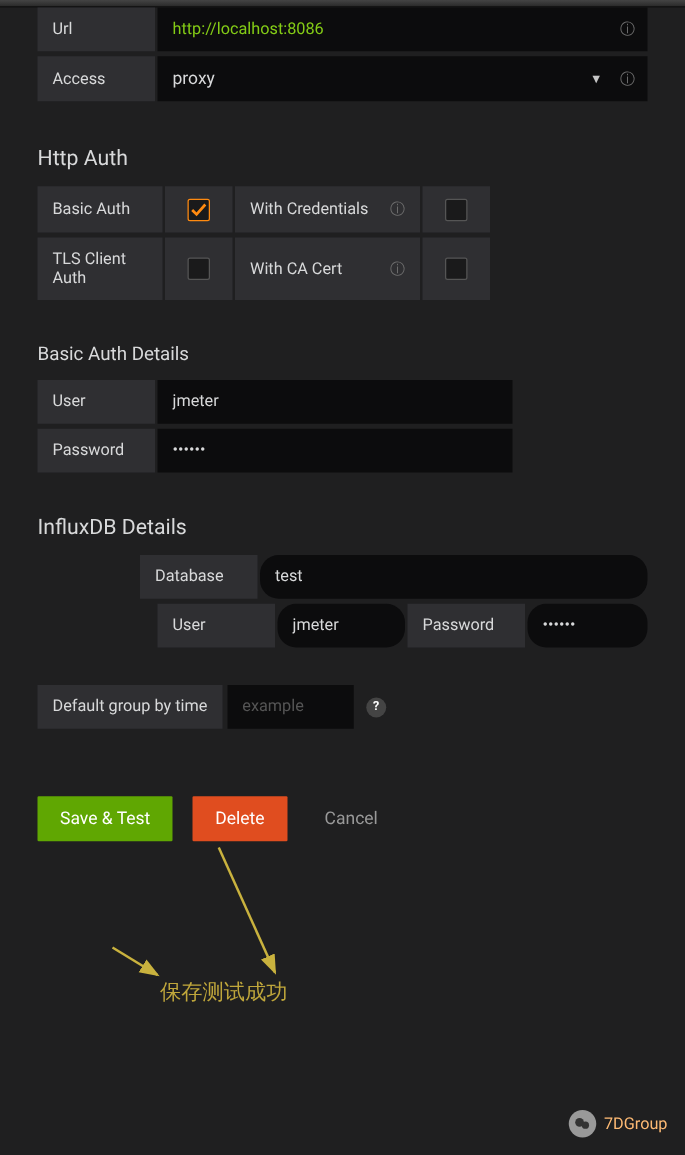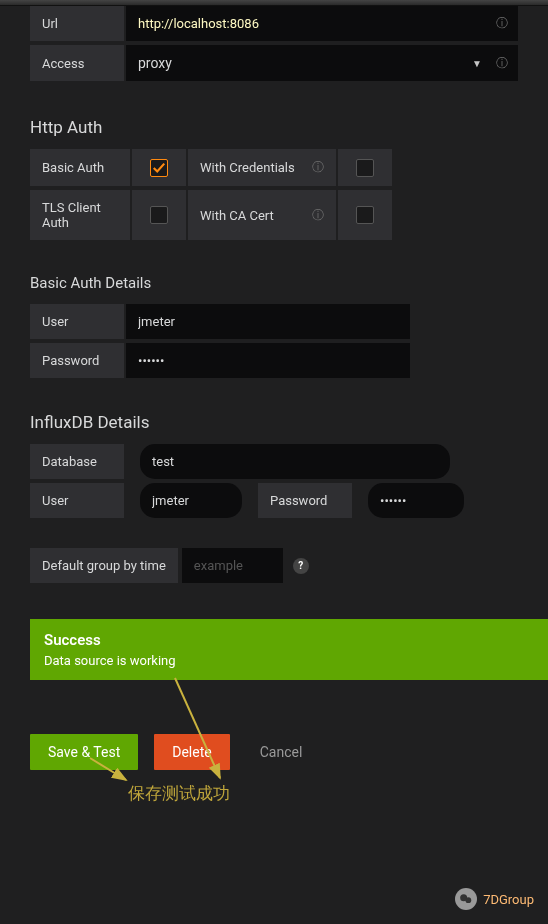--- a/index.html
+++ b/index.html
@@ -44,21 +44,21 @@
   background: #0c0c0d;
   display: flex;
   align-items: center;
   flex: 1;
   padding-right: 10px;
   margin-left: 2px;
 }
 .input-wrap input {
   background: transparent;
   border: none;
-  color: #fef9c3;
+  color: #84cc16;
   padding: 10px 12px;
   flex: 1;
   font-size: 13px;
   font-family: inherit;
   outline: none;
 }
 .info-icon {
   color: #6e6e6e;
   font-size: 12px;
   cursor: default;
@@ -103,21 +103,21 @@
   align-items: center;
   justify-content: center;
   cursor: pointer;
 }
 .checkbox.checked {
   border-color: #ff8a10;
 }
 .checkbox.checked svg { display: block; }
 .checkbox svg { display: none; width: 14px; height: 14px; }
 .basic-auth-section .label-cell { width: 94px; }
-.influx-row { display: flex; gap: 16px; margin-bottom: 4px; }
+.influx-row { display: flex; gap: 2px; margin-bottom: 4px; justify-content: flex-end; }
 .influx-row .label-cell { width: 94px; }
 .influx-row .input-cell { width: 102px; flex: none; border-radius: 15px; }
 .influx-row .label-cell.pwd { width: 94px; }
 .influx-row .input-cell.pwd { width: 96px; }
 .influx-row.db .input-cell { flex: 1; width: auto; }
 .group-row { display: flex; align-items: center; gap: 4px; margin-top: 30px; }
 .group-label {
   background: #2f2f32;
   padding: 10px 12px;
   font-size: 13px;
@@ -288,24 +288,20 @@
     <div class="label-cell pwd">Password</div>
     <input class="input-cell pwd" type="text" value="••••••" style="">
   </div>
 
   <div class="group-row">
     <div class="group-label">Default group by time</div>
     <input class="group-input" type="text" placeholder="example" style="">
     <span class="help-icon">?</span>
   </div>
 
-  <div class="alert-success">
-    <div class="title">Success</div>
-    <div class="msg">Data source is working</div>
-  </div>
 
   <div class="button-row">
     <button class="btn btn-save">Save &amp; Test</button>
     <button class="btn btn-delete">Delete</button>
     <button class="btn btn-cancel">Cancel</button>
   </div>
 
 </div>
 
 <svg class="arrow" style="left:80px;top:668px" width="160" height="130">

